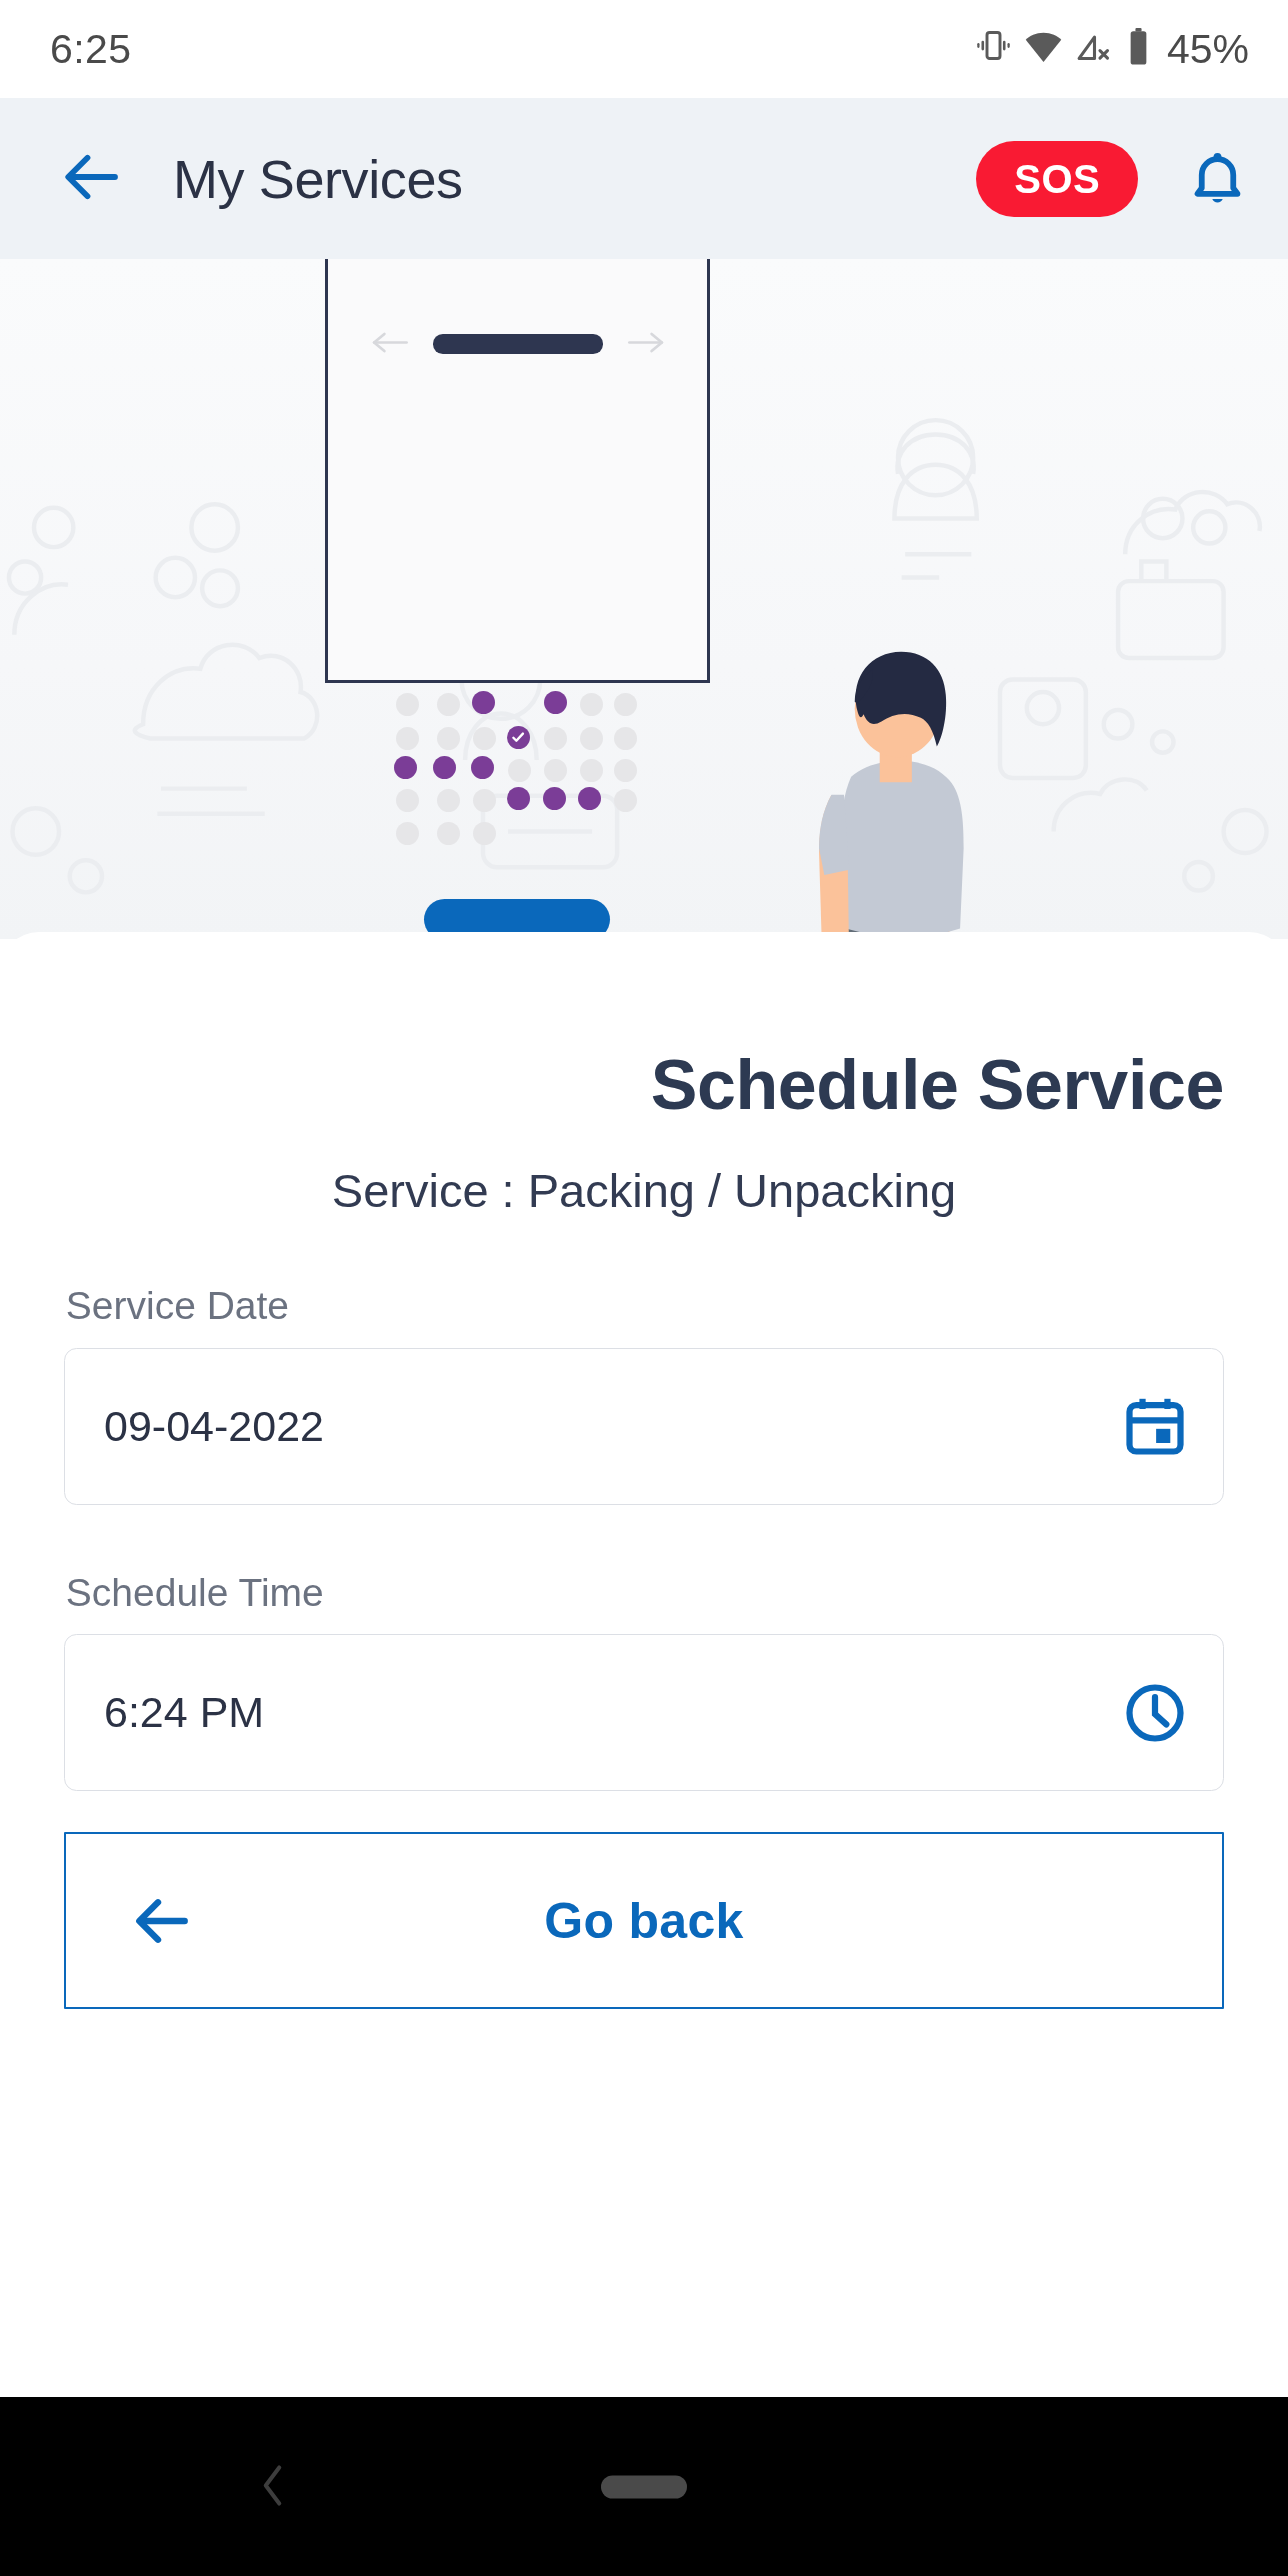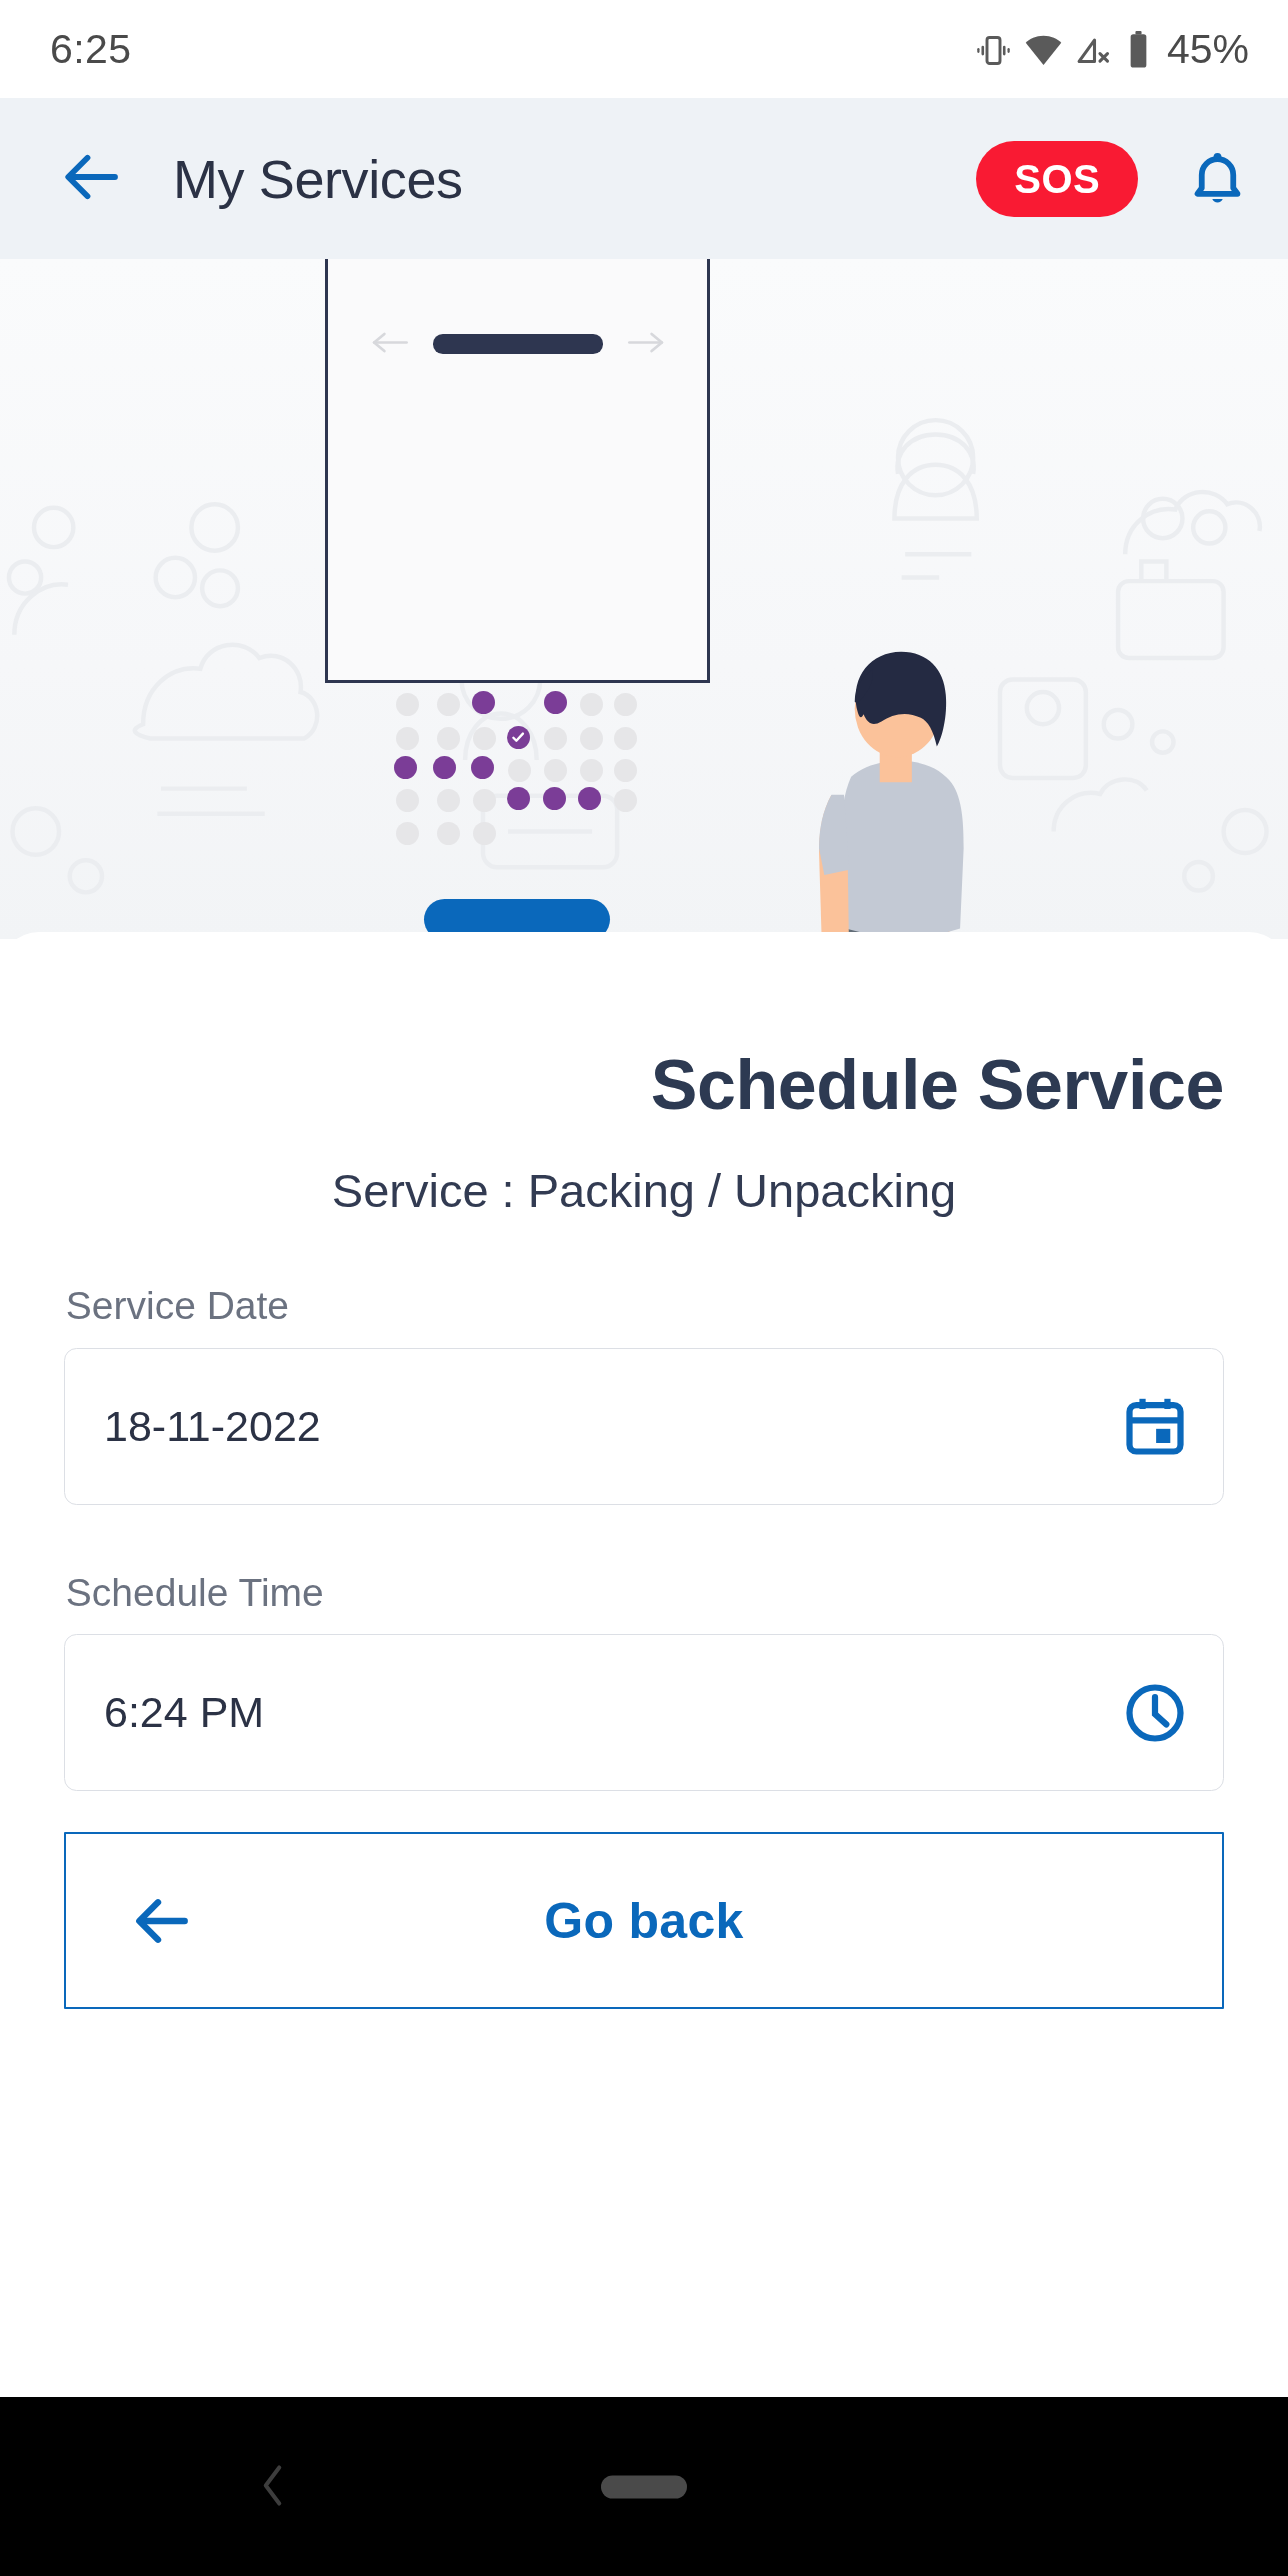--- a/index.html
+++ b/index.html
@@ -11,21 +11,21 @@
     position:relative;
   }
 
   
   .statusbar{
     position:absolute; top:0; left:0; width:1288px; height:98px;
     background:#ffffff; display:flex; align-items:center;
     padding:0 39px 0 50px;
   }
   .sb-time{ font-size:41px; color:#4a4a4a; letter-spacing:0.4px; }
-  .sb-right{ margin-left:auto; display:flex; align-items:flex-end; gap:10px; }
+  .sb-right{ margin-left:auto; display:flex; align-items:flex-start; gap:10px; }
   .sb-pct{ font-size:41px; color:#4a4a4a; margin-left:5.4px; }
 
   
   .appbar{
     position:absolute; top:98px; left:0; width:1288px; height:161px;
     background:#eef2f6; display:flex; align-items:center; padding:0 30px 0 52px;
   }
   .back-btn{ width:82px; height:82px; display:flex; align-items:center; justify-content:center; }
   .appbar-title{
     font-size:54px; color:#2b3245; font-weight:400; margin-left:39px;
@@ -310,21 +310,21 @@
   </svg>
 </div>
 
 <div class="sheet">
 
   <div class="sheet-title">Schedule Service</div>
   <div class="sheet-sub">Service : Packing / Unpacking</div>
 
   <div class="field-label">Service Date</div>
   <div class="field-box">
-    <span class="field-val">18-11-2022</span>
+    <span class="field-val">09-04-2022</span>
     <span class="field-icon">
       <svg width="68" height="68" viewBox="0 0 24 24" fill="none" stroke="#0a68bb" stroke-width="2.2">
         <rect x="3" y="4.6" width="18" height="16.4" rx="2.4"></rect>
         <line x1="3" y1="10" x2="21" y2="10"></line>
         <line x1="7.6" y1="2.4" x2="7.6" y2="6"></line>
         <line x1="16.4" y1="2.4" x2="16.4" y2="6"></line>
         <rect x="12.4" y="13" width="5" height="5" fill="#0a68bb" stroke="none"></rect>
       </svg>
     </span>
   </div>

